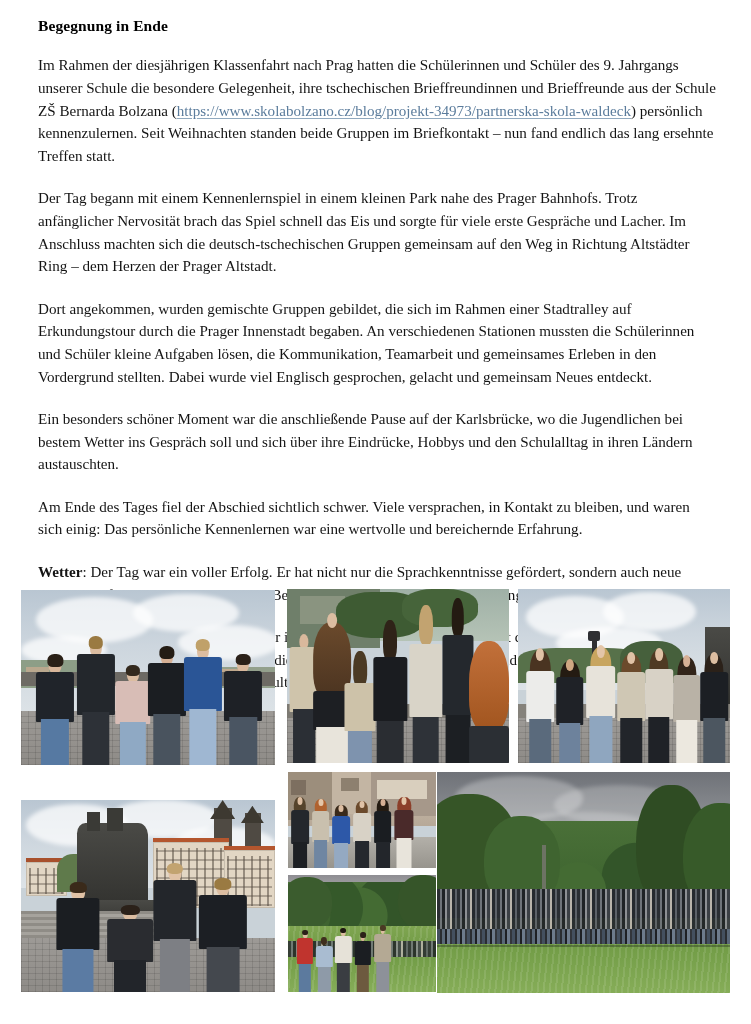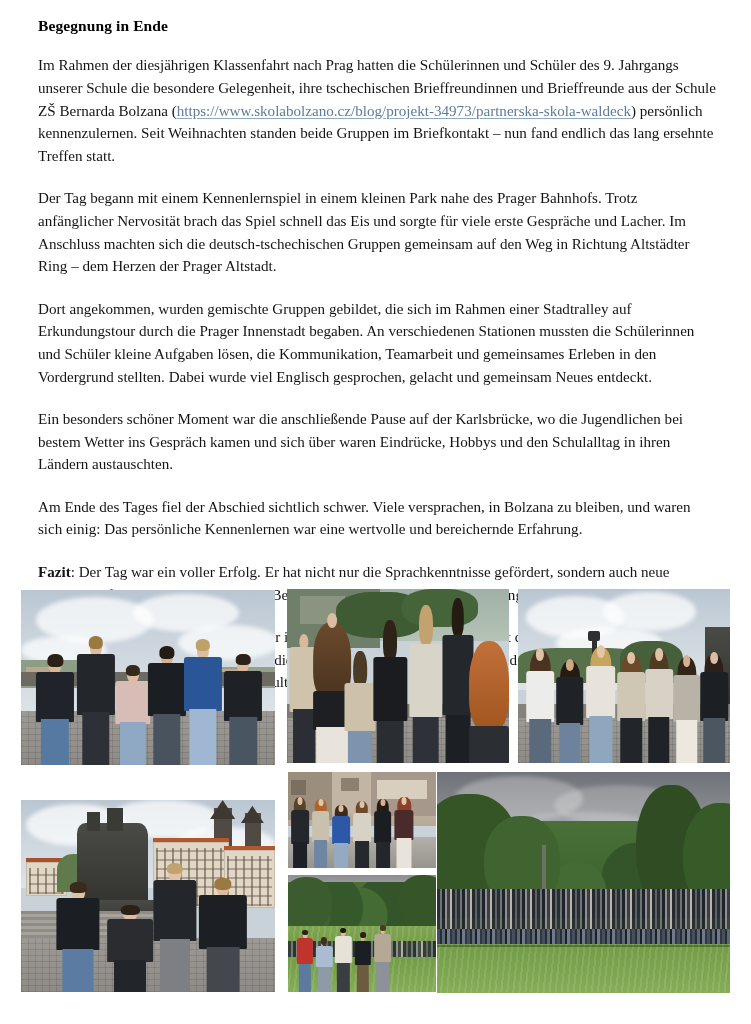--- a/index.html
+++ b/index.html
@@ -190,25 +190,25 @@
   <div class="article">
 
     <h1 class="doc-title">Begegnung in Ende</h1>
 
     <p class="para"><span>Im Rahmen der diesjährigen Klassenfahrt nach Prag hatten die Schülerinnen und Schüler des 9. Jahrgangs unserer Schule die besondere Gelegenheit, ihre tschechischen Brieffreundinnen und Brieffreunde aus der Schule ZŠ Bernarda Bolzana (</span><a class="link" href="#">https://www.skolabolzano.cz/blog/projekt-34973/partnerska-skola-waldeck</a><span>) persönlich kennenzulernen. Seit Weihnachten standen beide Gruppen im Briefkontakt – nun fand endlich das lang ersehnte Treffen statt.</span></p>
 
     <p class="para">Der Tag begann mit einem Kennenlernspiel in einem kleinen Park nahe des Prager Bahnhofs. Trotz anfänglicher Nervosität brach das Spiel schnell das Eis und sorgte für viele erste Gespräche und Lacher. Im Anschluss machten sich die deutsch-tschechischen Gruppen gemeinsam auf den Weg in Richtung Altstädter Ring – dem Herzen der Prager Altstadt.</p>
 
     <p class="para">Dort angekommen, wurden gemischte Gruppen gebildet, die sich im Rahmen einer Stadtralley auf Erkundungstour durch die Prager Innenstadt begaben. An verschiedenen Stationen mussten die Schülerinnen und Schüler kleine Aufgaben lösen, die Kommunikation, Teamarbeit und gemeinsames Erleben in den Vordergrund stellten. Dabei wurde viel Englisch gesprochen, gelacht und gemeinsam Neues entdeckt.</p>
 
-    <p class="para">Ein besonders schöner Moment war die anschließende Pause auf der Karlsbrücke, wo die Jugendlichen bei bestem Wetter ins Gespräch kamen und sich über waren Eindrücke, Hobbys und den Schulalltag in ihren Ländern austauschten.</p>
-
-    <p class="para">Am Ende des Tages fiel der Abschied sichtlich schwer. Viele versprachen, in Bolzana zu bleiben, und waren sich einig: Das persönliche Kennenlernen war eine wertvolle und bereichernde Erfahrung.</p>
-
-    <p class="para"><span class="lead">Fazit</span><span>: Der Tag war ein voller Erfolg. Er hat nicht nur die Sprachkenntnisse gefördert, sondern auch neue Freundschaften entstehen lassen. Eine Begegnung, die allen lange in Erinnerung bleiben wird.</span></p>
+    <p class="para">Ein besonders schöner Moment war die anschließende Pause auf der Karlsbrücke, wo die Jugendlichen bei bestem Wetter ins Gespräch soll und sich über ihre Eindrücke, Hobbys und den Schulalltag in ihren Ländern austauschten.</p>
+
+    <p class="para">Am Ende des Tages fiel der Abschied sichtlich schwer. Viele versprachen, in Kontakt zu bleiben, und waren sich einig: Das persönliche Kennenlernen war eine wertvolle und bereichernde Erfahrung.</p>
+
+    <p class="para"><span class="lead">Wetter</span><span>: Der Tag war ein voller Erfolg. Er hat nicht nur die Sprachkenntnisse gefördert, sondern auch neue Freundschaften entstehen lassen. Eine Begegnung, die allen lange in Erinnerung bleiben wird.</span></p>
 
     <p class="para"><span class="lead">Ausblick</span><span>: Für das kommende Schuljahr ist geplant, bereits im 8. Jahrgang mit dem Aufbau einer Brieffreundschaft zu beginnen. So soll die Verbindung zwischen deutschen und tschechischen Schülerinnen und Schülern weiter gestärkt und ein interkultureller Austausch gefördert werden.</span></p>
 
   </div>
 
   <div class="gallery">
 
     <div class="photo" style="left:21px; top:590px; width:254px; height:175px;">
       <div class="sky" style="height:72%;"></div>
       <div class="cloud" style="left:6%;  top:4%;  width:46%; height:26%;"></div>

